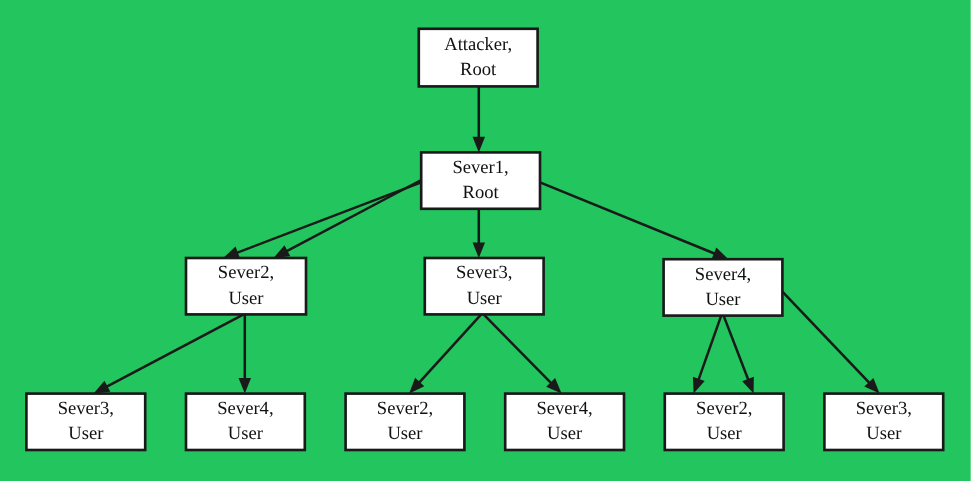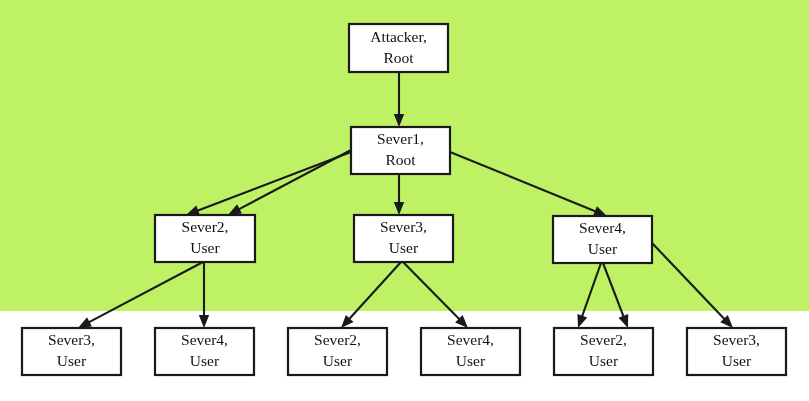--- a/index.html
+++ b/index.html
@@ -9,22 +9,22 @@
   }
   body {
     width: 809px;
     height: 401px;
     overflow: hidden;
     font-family: "Liberation Serif", "DejaVu Serif", serif;
   }
   #diagram-root {
     position: relative;
     width: 809px;
-    height: 311px;
-    background: #bef264;
+    height: 401px;
+    background: #22c55e;
   }
   svg#tree-svg {
     position: absolute;
     top: 0;
     left: 0;
     width: 809px;
     height: 401px;
     display: block;
   }
   .node-box {

